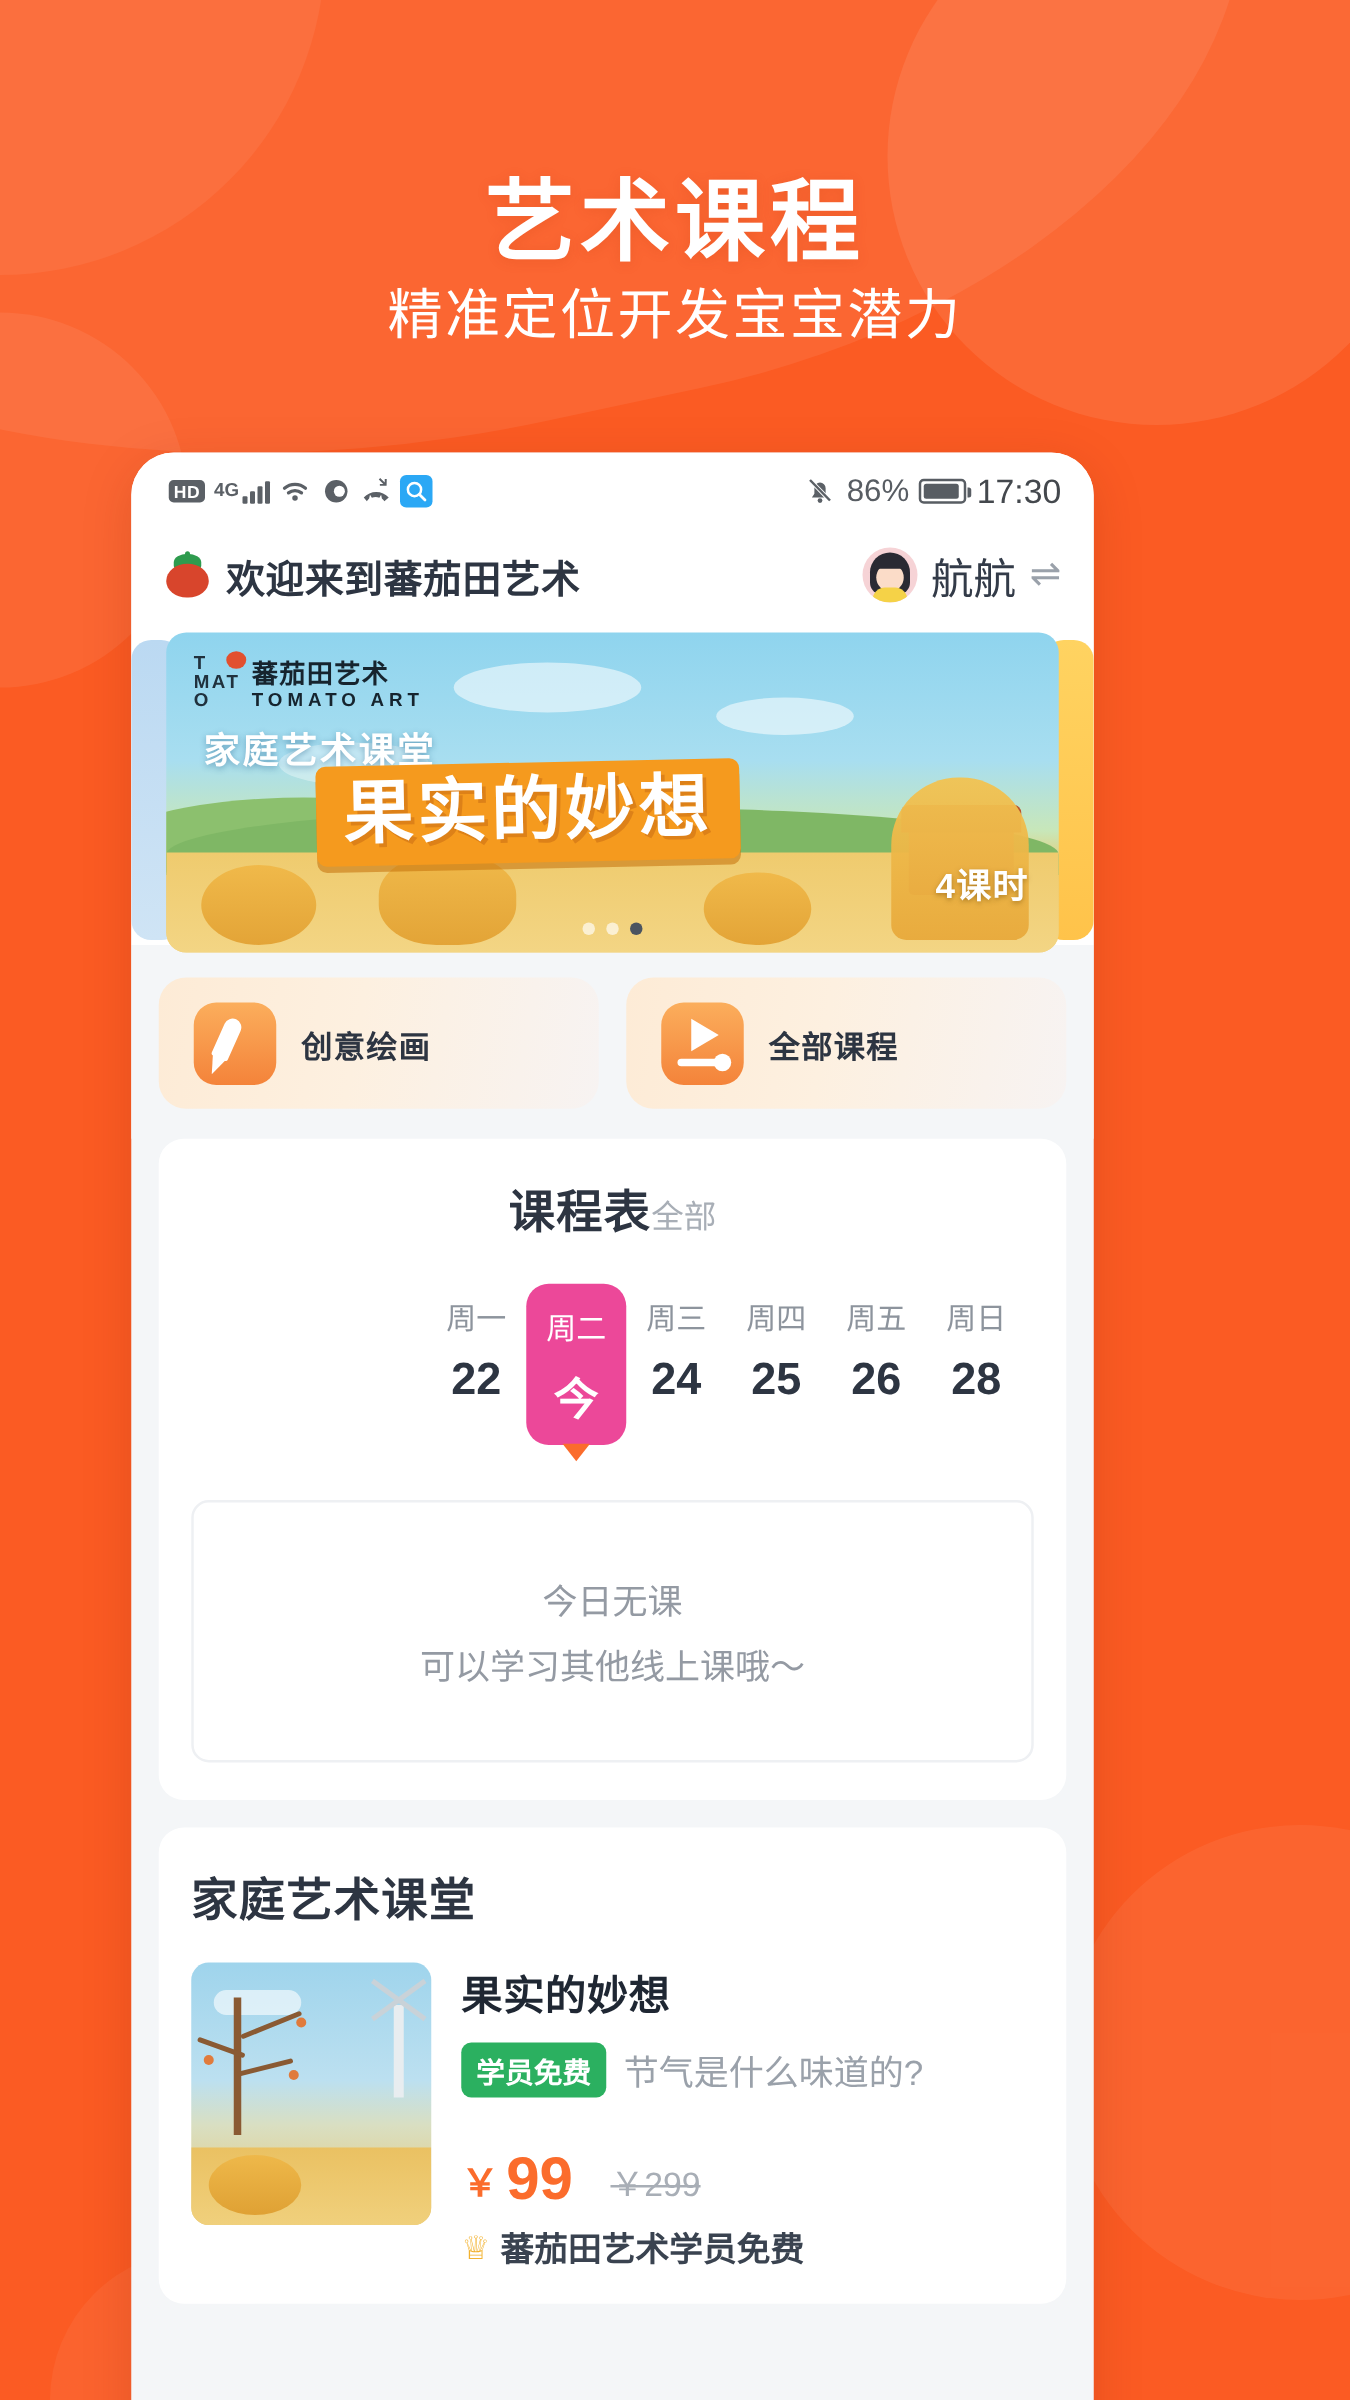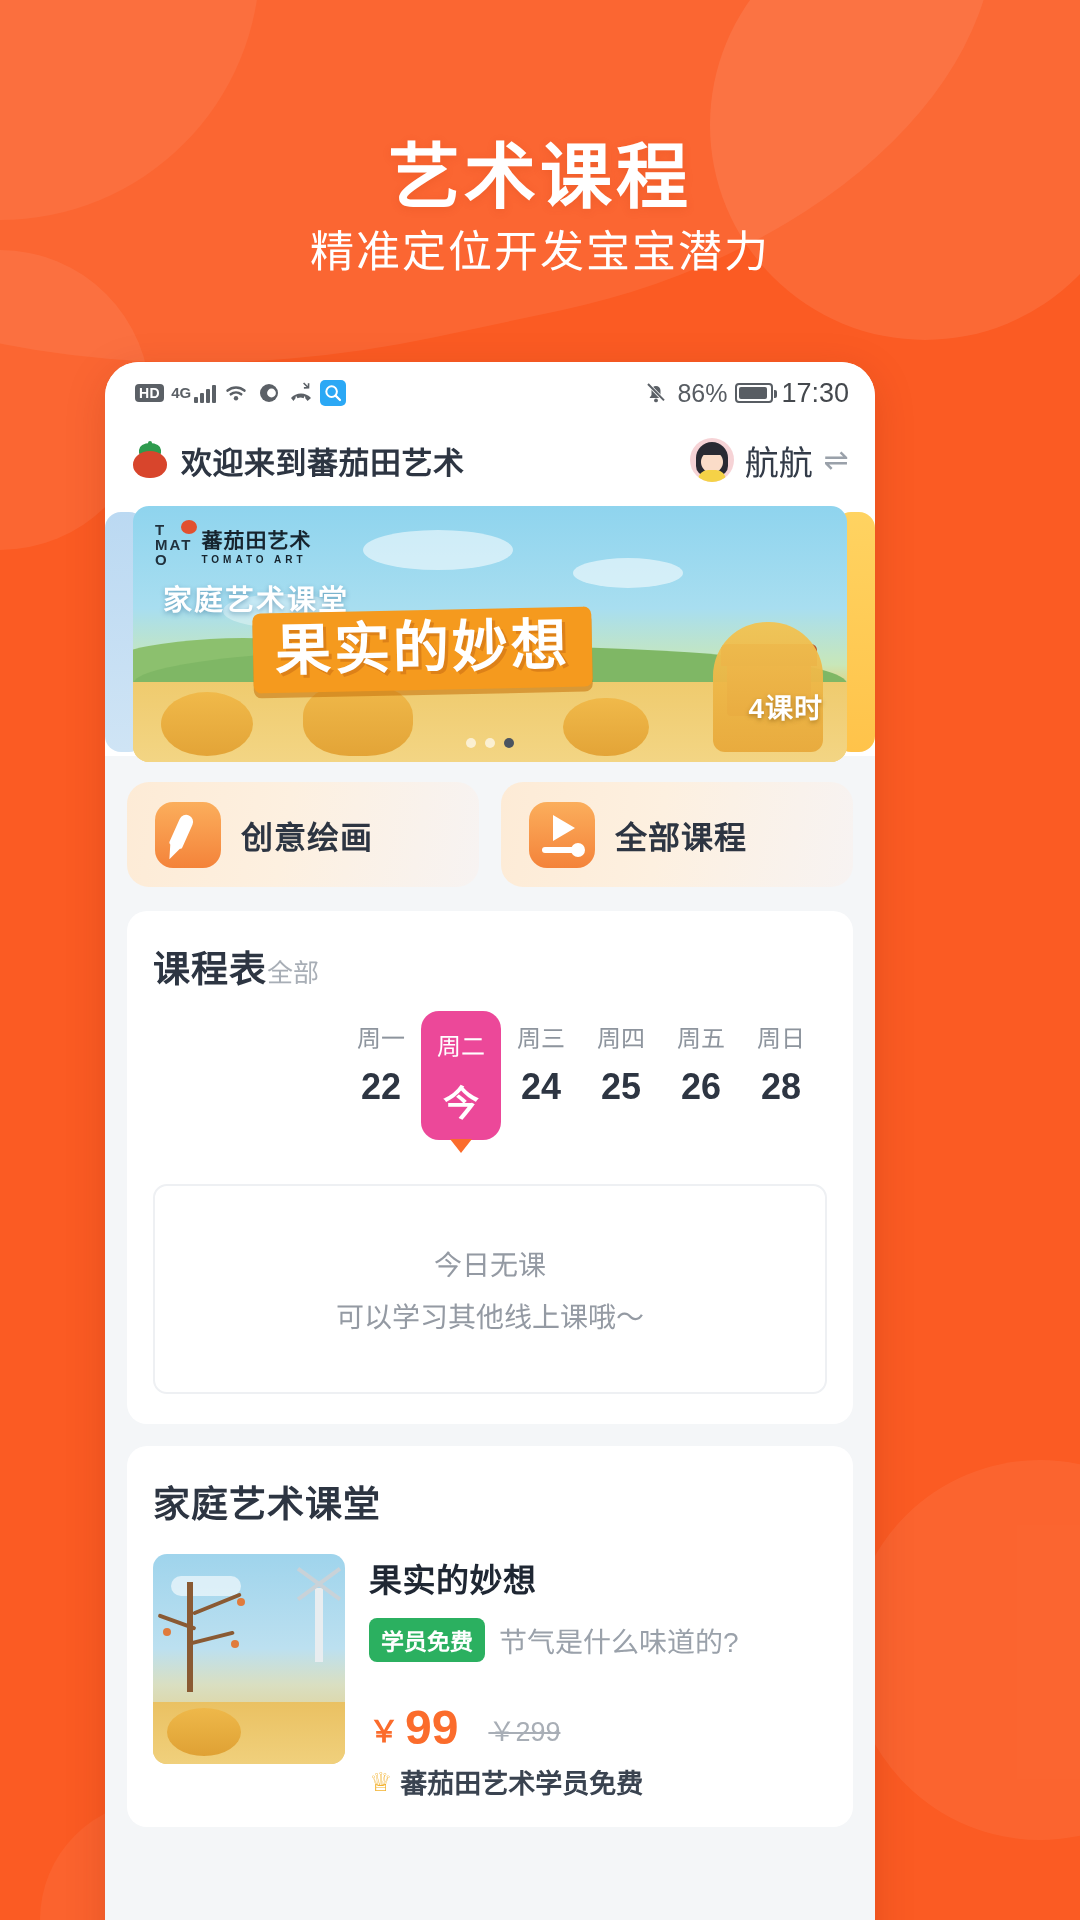--- a/index.html
+++ b/index.html
@@ -115,21 +115,21 @@
   .h3 { left:430px; width:86px; height:58px;}
   .wheat { position:absolute; right:24px; bottom:10px; width:110px; height:130px; background:linear-gradient(180deg,#F2C352,#E8A93B); border-radius:54px 54px 12px 12px; opacity:0.95;}
   .barn { position:absolute; right:36px; bottom:46px; width:84px; height:54px; background:#D26A3C; border-radius:4px;}
   .barn::before{content:"";position:absolute;left:-6px;top:-18px;width:96px;height:22px;background:#B8542D;border-radius:6px 6px 0 0;}
 
   .logo-row { position:absolute; left:22px; top:16px; display:flex; align-items:center; gap:9px; }
   .logo-mark { color:#20313D; font-size:15px; font-weight:bold; line-height:1.0; letter-spacing:1px; }
   .logo-mark .l2 { letter-spacing:2px; }
   .logo-tom { position:absolute; left:26px; top:-2px; width:16px; height:14px; background:#E2502F; border-radius:50%;}
   .logo-txt .cn { color:#16242E; font-size:21px; font-weight:bold; letter-spacing:1px; }
-  .logo-txt .en { color:#16242E; font-size:10px; letter-spacing:4px; font-weight:bold; }
+  .logo-txt .en { color:#16242E; font-size:15px; letter-spacing:4px; font-weight:bold; }
 
   .banner-sub {
     position:absolute; left:30px; top:70px; color:#fff; font-size:29px; font-weight:bold;
     letter-spacing:2px; text-shadow:0 2px 5px rgba(30,90,130,0.45);
   }
   .banner-title-wrap {
     position:absolute; left:120px; top:104px; background:#F59A1E;
     padding:10px 22px 14px; border-radius:8px; transform:rotate(-1.2deg);
     box-shadow:0 5px 0 rgba(196,112,10,0.55);
   }
@@ -155,27 +155,27 @@
   .qa-icon {
     width:66px; height:66px; border-radius:18px;
     background:linear-gradient(180deg,#FBAE5C,#F4833A);
     position:relative; flex:0 0 auto;
   }
   .brush { position:absolute; left:20px; top:12px; width:14px; height:34px; background:#fff; border-radius:7px 7px 2px 2px; transform:rotate(24deg);}
   .brush::after{content:"";position:absolute;left:1px;top:32px;width:12px;height:16px;background:#fff;clip-path:polygon(50% 100%,0 0,100% 0);}
   .playtri { position:absolute; left:24px; top:13px; width:0;height:0;border-left:22px solid #fff;border-top:13px solid transparent;border-bottom:13px solid transparent;}
   .playbar { position:absolute; left:13px; bottom:15px; width:40px; height:6px; background:#fff; border-radius:3px;}
   .playbar::after{content:"";position:absolute;right:-3px;top:-4px;width:14px;height:14px;background:#fff;border-radius:50%;}
-  .qa-label { font-size:32px; font-weight:bold; color:#2D3542; letter-spacing:1px; }
+  .qa-label { font-size:25px; font-weight:bold; color:#2D3542; letter-spacing:1px; }
 
   
   .card {
     margin:0 22px 22px; background:#fff; border-radius:20px; padding:28px 26px 30px;
   }
-  .card-head { display:flex; align-items:baseline; justify-content:flex-start; margin-bottom:18px; }
+  .card-head { display:flex; align-items:baseline; justify-content:center; margin-bottom:34px; }
   .card-title { font-size:37px; font-weight:bold; color:#2D3542; letter-spacing:1px; }
   .card-more { font-size:26px; color:#A8AEB6; }
   .week { display:flex; justify-content:flex-end; padding:0 6px; position:relative; }
   .day { width:80px; text-align:center; padding:8px 0 4px; position:relative; }
   .day .dw { font-size:24px; color:#8D949D; margin-bottom:12px; }
   .day .dn { font-size:36px; font-weight:bold; color:#2D3542; }
   .day.today { background:#ec4899; border-radius:18px; padding:16px 0 14px; }
   .day.today .dw { color:#fff; }
   .day.today .dn { color:#fff; }
   .day.today::after {

